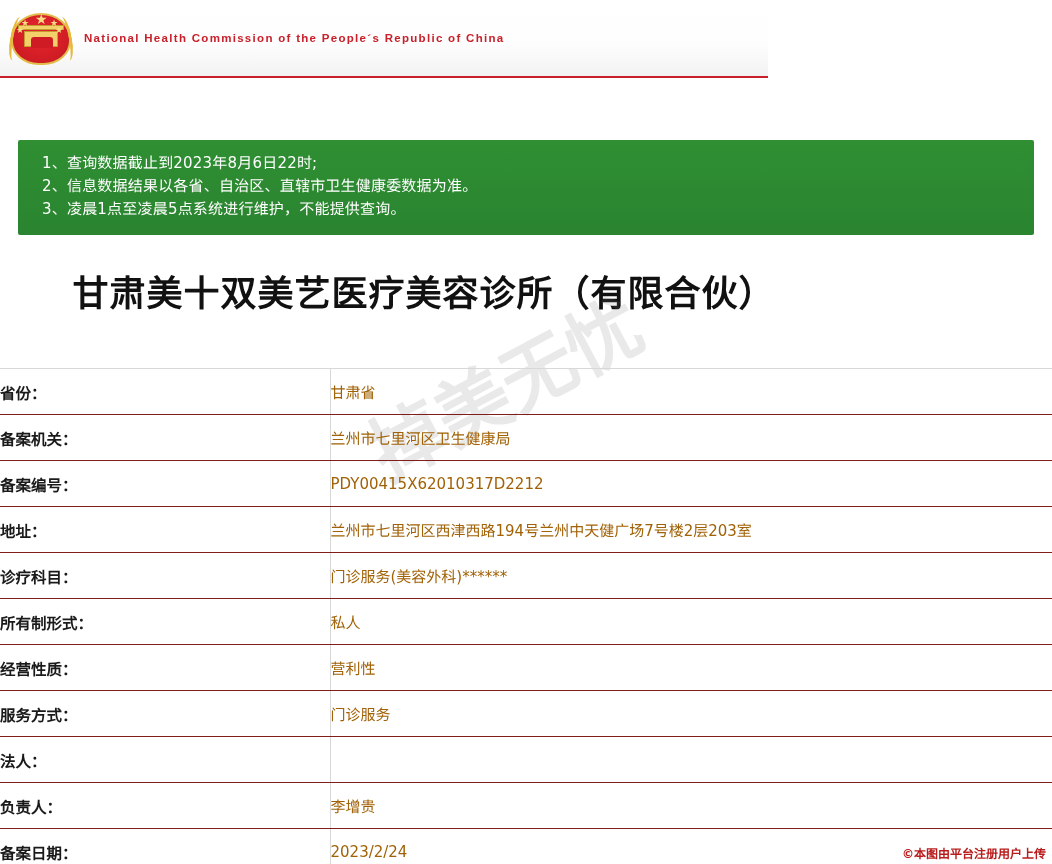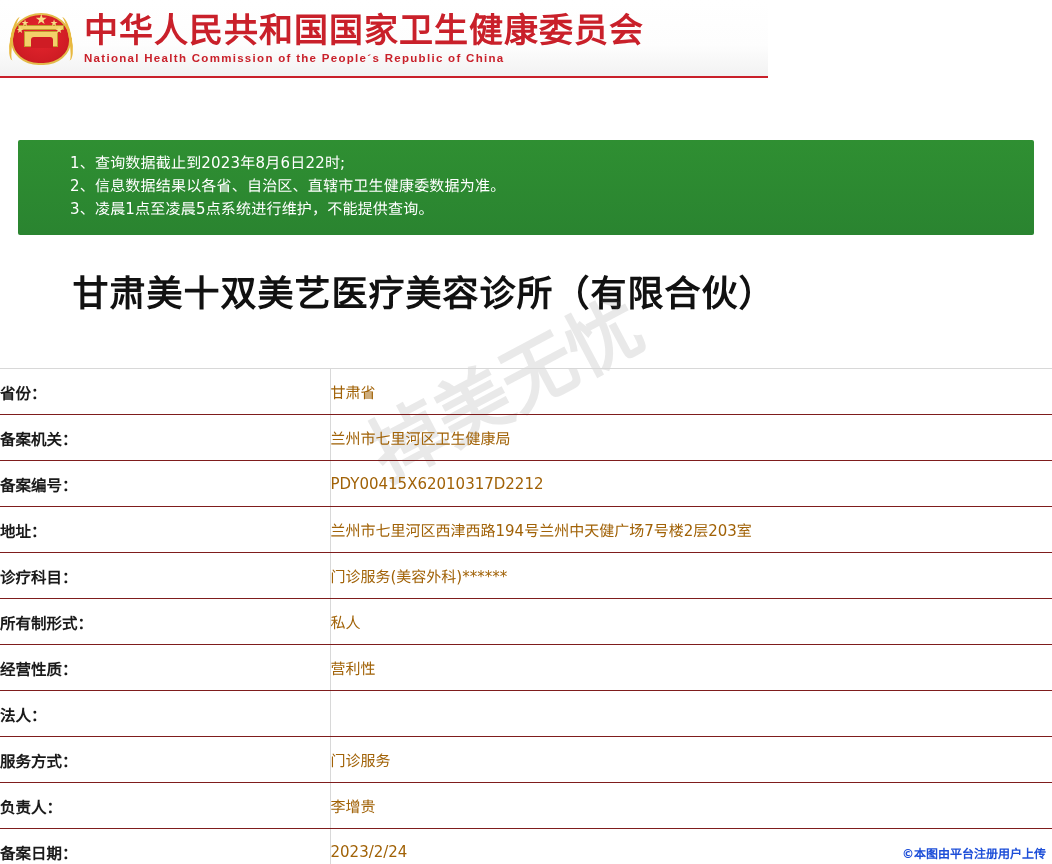--- a/index.html
+++ b/index.html
@@ -115,21 +115,21 @@
 
   
   .notice {
     position: absolute;
     left: 18px;
     top: 140px;
     width: 1016px;
     background: #2e8b2e;
     background: linear-gradient(to bottom, #2f8f32 0%, #2a8430 100%);
     color: #ffffff;
-    padding: 12px 16px 14px 52px;
+    padding: 12px 16px 14px 24px;
     box-sizing: border-box;
     border-radius: 2px;
   }
   .notice-line {
     font-family: "DejaVu Sans", sans-serif;
     font-size: 15px;
     line-height: 23px;
     letter-spacing: 0.2px;
     white-space: nowrap;
   }
@@ -199,21 +199,21 @@
     user-select: none;
     white-space: nowrap;
   }
   .footer-mark {
     position: absolute;
     right: 4px;
     bottom: 2px;
     font-family: "DejaVu Sans", sans-serif;
     font-size: 12px;
     font-weight: bold;
-    color: #1d4ed8;
+    color: #b91c1c;
     background: rgba(255,255,255,0.75);
     padding: 1px 2px;
     white-space: nowrap;
   }
 </style>
 </head>
 <body>
 
 <div class="header-banner">
   <div class="emblem">
@@ -222,21 +222,20 @@
     <div class="gate"></div>
     <span class="star s0">★</span>
     <span class="star s1">★</span>
     <span class="star s2">★</span>
     <span class="star s3">★</span>
     <span class="star s4">★</span>
     <div class="wheat-l"></div>
     <div class="wheat-r"></div>
   </div>
   <div class="header-text">
-    <div class="header-cn">中华人民共和国国家卫生健康委员会</div>
     <div class="header-en">National Health Commission of the People´s Republic of China</div>
   </div>
 </div>
 
 <div class="notice">
   <div class="notice-line">1、查询数据截止到2023年8月6日22时;</div>
   <div class="notice-line">2、信息数据结果以各省、自治区、直辖市卫生健康委数据为准。</div>
   <div class="notice-line">3、凌晨1点至凌晨5点系统进行维护，不能提供查询。</div>
 </div>
 
@@ -268,28 +267,28 @@
     </tr>
     <tr>
       <td class="cell-label">所有制形式：</td>
       <td class="cell-value">私人</td>
     </tr>
     <tr>
       <td class="cell-label">经营性质：</td>
       <td class="cell-value">营利性</td>
     </tr>
     <tr>
+      <td class="cell-label">服务方式：</td>
+      <td class="cell-value">门诊服务</td>
+    </tr>
+    <tr>
       <td class="cell-label">法人：</td>
       <td class="cell-value"></td>
     </tr>
     <tr>
-      <td class="cell-label">服务方式：</td>
-      <td class="cell-value">门诊服务</td>
-    </tr>
-    <tr>
       <td class="cell-label">负责人：</td>
       <td class="cell-value">李增贵</td>
     </tr>
     <tr>
       <td class="cell-label">备案日期：</td>
       <td class="cell-value">2023/2/24</td>
     </tr>
   </tbody>
 </table>
 

